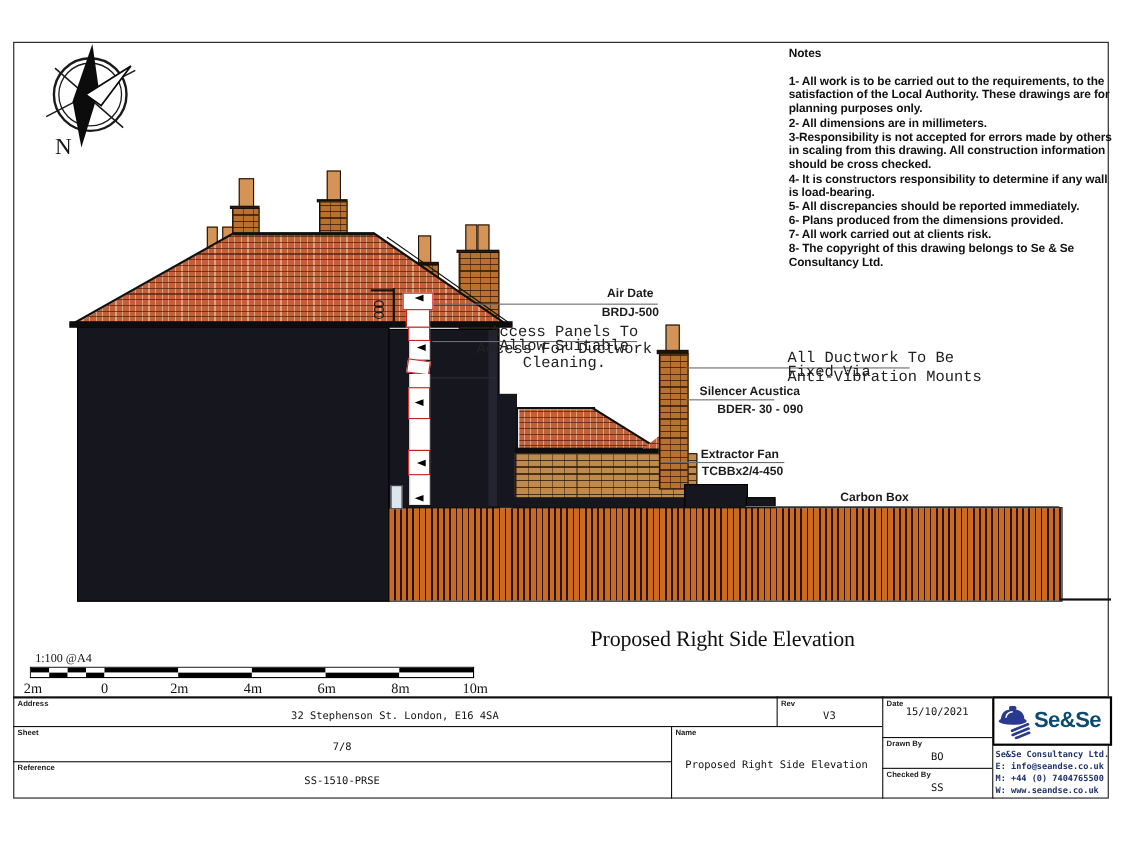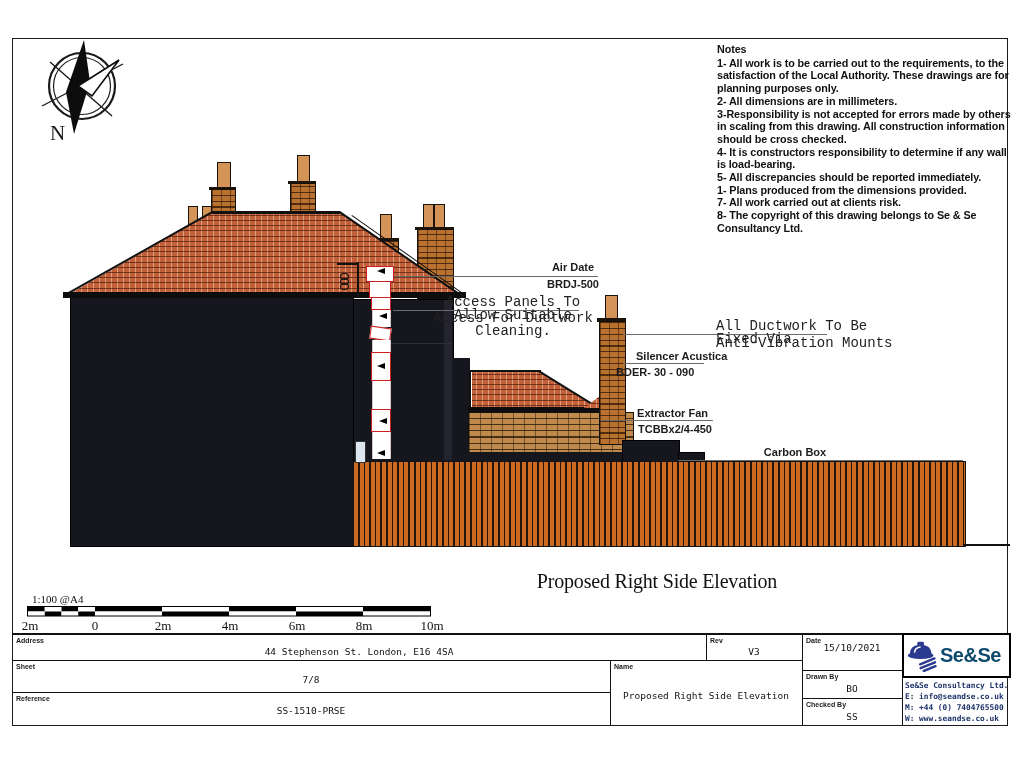--- a/index.html
+++ b/index.html
@@ -3,21 +3,21 @@
 <meta charset="utf-8">
 <style>
   html,body{margin:0;padding:0;background:#fff;}
   #page{position:relative;width:1024px;height:768px;background:#fff;overflow:hidden;
         font-family:"Liberation Sans",sans-serif;}
   .abs{position:absolute;}
   .frame{left:12px;top:38px;width:994px;height:686px;border:1.6px solid #1a1a1a;}
   
   .notes{left:717px;top:43px;width:296px;font-size:10.8px;font-weight:bold;color:#111;
          line-height:12.7px;letter-spacing:-0.1px;}
-  .notes .nh{margin-bottom:1px;}
+  .notes .nh{margin-bottom:12px;}
   .notes div{margin:0;}
   
   .dark{background:#16161e;}
   .tiles{background-color:#c2603a;
     background-image:
       repeating-linear-gradient(0deg, rgba(0,0,0,0) 0px, rgba(0,0,0,0) 4.2px, rgba(70,24,8,.65) 4.2px, rgba(70,24,8,.65) 5.2px),
       repeating-linear-gradient(90deg, rgba(255,214,186,.55) 0px, rgba(255,214,186,.55) 1px, rgba(0,0,0,0) 1px, rgba(0,0,0,0) 6px);}
   .brick{background-color:#b9712f;
     background-image:
       repeating-linear-gradient(0deg, rgba(0,0,0,0) 0px, rgba(0,0,0,0) 4.6px, rgba(54,26,8,.8) 4.6px, rgba(54,26,8,.8) 5.8px),
@@ -73,21 +73,21 @@
     <text x="28" y="104" font-family="Liberation Serif, serif" font-size="21" fill="#1a1a1a">N</text>
   </svg>
 
   <div class="abs notes">
     <div class="nh">Notes</div>
     <div>1- All work is to be carried out to the requirements, to the satisfaction of the Local Authority. These drawings are for planning purposes only.</div>
     <div>2- All dimensions are in millimeters.</div>
     <div>3-Responsibility is not accepted for errors made by others in scaling from this drawing.  All construction information should be cross checked.</div>
     <div>4- It is constructors responsibility to determine if any wall is load-bearing.</div>
     <div>5- All discrepancies should be reported immediately.</div>
-    <div>1- Plans produced from the dimensions provided.</div>
+    <div>6- Plans produced from the dimensions provided.</div>
     <div>7- All work carried out at clients risk.</div>
     <div>8- The copyright of this drawing belongs to Se &amp; Se Consultancy Ltd.</div>
   </div>
 
   <div class="abs dark" style="left:352px;top:299px;width:100px;height:162px;border:1px solid #000;"></div>
   <div class="abs" style="left:444px;top:300px;width:8px;height:160px;background:#242430;"></div>
   <div class="abs" style="left:390px;top:343px;width:62px;height:1px;background:#2e2e3a;"></div>
   <div class="abs dark" style="left:452px;top:358px;width:18px;height:103px;"></div>
 
   <div class="abs dark" style="left:70px;top:297px;width:282px;height:248px;border:1px solid #000;"></div>
@@ -175,21 +175,21 @@
   <div class="abs annB ctr" style="left:513px;top:261px;width:120px;">Air Date</div>
   <div class="abs annB ctr" style="left:513px;top:278px;width:120px;">BRDJ-500</div>
 
   <div class="abs annS ctr" style="left:428px;top:296px;width:170px;">Access Panels To Allow Suitable</div>
   <div class="abs annS ctr" style="left:428px;top:312px;width:170px;">Access For Ductwork Cleaning.</div>
 
   <div class="abs annS" style="left:716px;top:320px;width:180px;">All Ductwork To Be Fixed Via</div>
   <div class="abs annS" style="left:716px;top:337px;width:180px;">Anti-Vibration Mounts</div>
 
   <div class="abs annB" style="left:636px;top:350px;width:120px;">Silencer Acustica</div>
-  <div class="abs annB" style="left:600px;top:366px;width:120px;padding-left:16px;">BDER- 30 - 090</div>
+  <div class="abs annB" style="left:636px;top:366px;width:120px;padding-left:16px;">BDER- 30 - 090</div>
 
   <div class="abs annB rgt" style="left:616px;top:407px;width:92px;">Extractor Fan</div>
   <div class="abs annB rgt" style="left:612px;top:423px;width:100px;">TCBBx2/4-450</div>
 
   <div class="abs annB ctr" style="left:750px;top:446px;width:90px;">Carbon Box</div>
 
   <div class="abs bigtitle ctr" style="left:507px;top:570px;width:300px;">Proposed Right Side Elevation</div>
 
   <div class="abs scaleTxt" style="left:32px;top:593px;">1:100 @A4</div>
   <svg class="abs" style="left:27px;top:606px;" width="406" height="11" viewBox="0 0 406 11">
@@ -225,21 +225,21 @@
   <div class="abs tbl" style="left:12px;top:660px;width:790px;height:1px;"></div>
   <div class="abs tbl" style="left:802px;top:670px;width:100px;height:1px;"></div>
   <div class="abs tbl" style="left:12px;top:692px;width:598px;height:1px;"></div>
   <div class="abs tbl" style="left:802px;top:698px;width:100px;height:1px;"></div>
   <div class="abs tbl" style="left:706px;top:633px;width:1px;height:27px;"></div>
   <div class="abs tbl" style="left:802px;top:633px;width:1px;height:93px;"></div>
   <div class="abs tbl" style="left:610px;top:660px;width:1px;height:66px;"></div>
   <div class="abs tbl" style="left:902px;top:633px;width:1px;height:93px;"></div>
 
   <div class="abs tlab" style="left:16px;top:637px;">Address</div>
-  <div class="abs tval ctr" style="left:12px;top:646px;width:694px;">44 Stephenson St. London, E16 4SA</div>
+  <div class="abs tval ctr" style="left:12px;top:646px;width:694px;">32 Stephenson St. London, E16 4SA</div>
   <div class="abs tlab" style="left:710px;top:637px;">Rev</div>
   <div class="abs tval ctr" style="left:706px;top:646px;width:96px;">V3</div>
   <div class="abs tlab" style="left:806px;top:637px;">Date</div>
   <div class="abs tval ctr" style="left:802px;top:642px;width:100px;">15/10/2021</div>
   <div class="abs tlab" style="left:16px;top:663px;">Sheet</div>
   <div class="abs tval ctr" style="left:12px;top:674px;width:598px;">7/8</div>
   <div class="abs tlab" style="left:614px;top:663px;">Name</div>
   <div class="abs tval ctr" style="left:610px;top:690px;width:192px;">Proposed Right Side Elevation</div>
   <div class="abs tlab" style="left:16px;top:695px;">Reference</div>
   <div class="abs tval ctr" style="left:12px;top:705px;width:598px;">SS-1510-PRSE</div>

